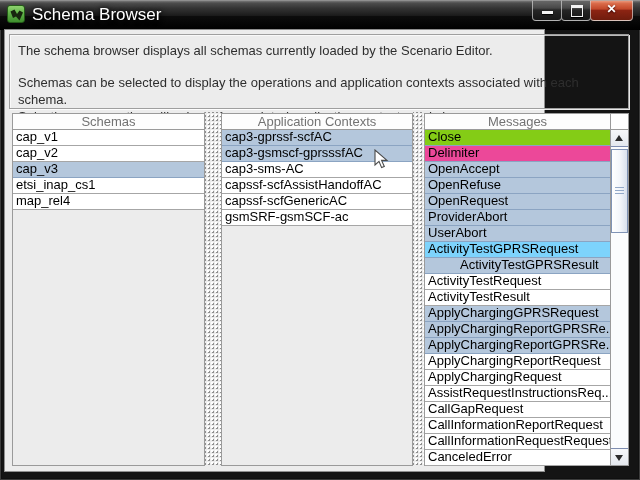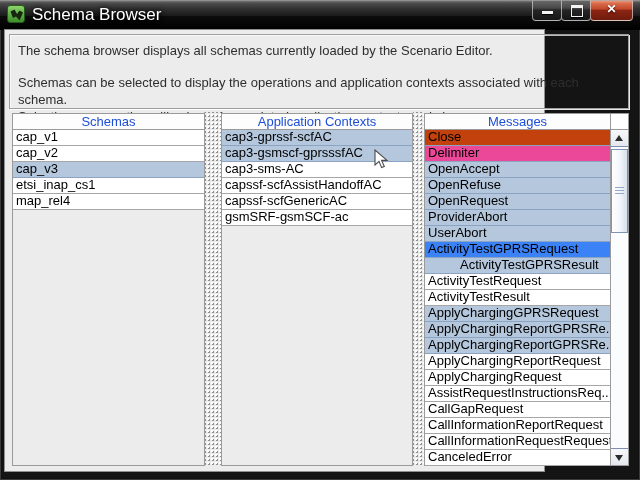--- a/index.html
+++ b/index.html
@@ -59,21 +59,21 @@
   
   .table{
     position:absolute;top:83px;height:353px;box-sizing:border-box;
     border:1px solid #9a9a9a;background:#ececec;
   }
   .t-schemas{left:7px;width:193px;}
   .t-contexts{left:216px;width:192px;}
   .t-messages{left:419px;width:205px;}
   .thead{
     height:16px;box-sizing:border-box;border-bottom:1px solid #9a9a9a;
-    background:#fdfdfd;color:#1d4ed8;font-size:13px;line-height:15px;text-align:center;
+    background:#fdfdfd;color:#737373;font-size:13px;line-height:15px;text-align:center;
     white-space:nowrap;overflow:hidden;
   }
   .has-scroll .thead, .has-scroll .tbody{margin-right:18px;}
   .tbody{background:#ececec;}
   .row{
     height:16px;box-sizing:border-box;border-bottom:1px solid #a6a6a6;
     background:#ffffff;color:#000;font-size:13px;line-height:14px;
     padding-left:3px;white-space:nowrap;overflow:hidden;
   }
   .row.sel{border-bottom-color:#8ba4c2;}
@@ -172,28 +172,28 @@
         <div class="row">capssf-scfGenericAC</div>
         <div class="row">gsmSRF-gsmSCF-ac</div>
       </div>
   </div>
 
   <div class="divider div2"></div>
 
   <div class="table t-messages has-scroll">
     <div class="thead">Messages</div>
     <div class="tbody">
-        <div class="row sel" style="background: #c2410c;">Close</div>
+        <div class="row sel" style="background: #84cc16;">Close</div>
         <div class="row sel" style="background: #ec4899;">Delimiter</div>
         <div class="row sel" style="background: rgb(180, 199, 220);">OpenAccept</div>
         <div class="row sel" style="background: rgb(180, 199, 220);">OpenRefuse</div>
         <div class="row sel" style="background: rgb(180, 199, 220);">OpenRequest</div>
         <div class="row sel" style="background: rgb(180, 199, 220);">ProviderAbort</div>
         <div class="row sel" style="background: rgb(180, 199, 220);">UserAbort</div>
-        <div class="row sel" style="background: #3b82f6;">ActivityTestGPRSRequest</div>
+        <div class="row sel" style="background: #7dd3fc;">ActivityTestGPRSRequest</div>
         <div class="row sel" style="background: rgb(180, 199, 220); padding-left: 35px;">ActivityTestGPRSResult</div>
         <div class="row">ActivityTestRequest</div>
         <div class="row">ActivityTestResult</div>
         <div class="row sel" style="background: rgb(180, 199, 220);">ApplyChargingGPRSRequest</div>
         <div class="row sel" style="background: rgb(180, 199, 220);">ApplyChargingReportGPRSRe...</div>
         <div class="row sel" style="background: rgb(180, 199, 220);">ApplyChargingReportGPRSRe...</div>
         <div class="row">ApplyChargingReportRequest</div>
         <div class="row">ApplyChargingRequest</div>
         <div class="row">AssistRequestInstructionsReq...</div>
         <div class="row">CallGapRequest</div>

